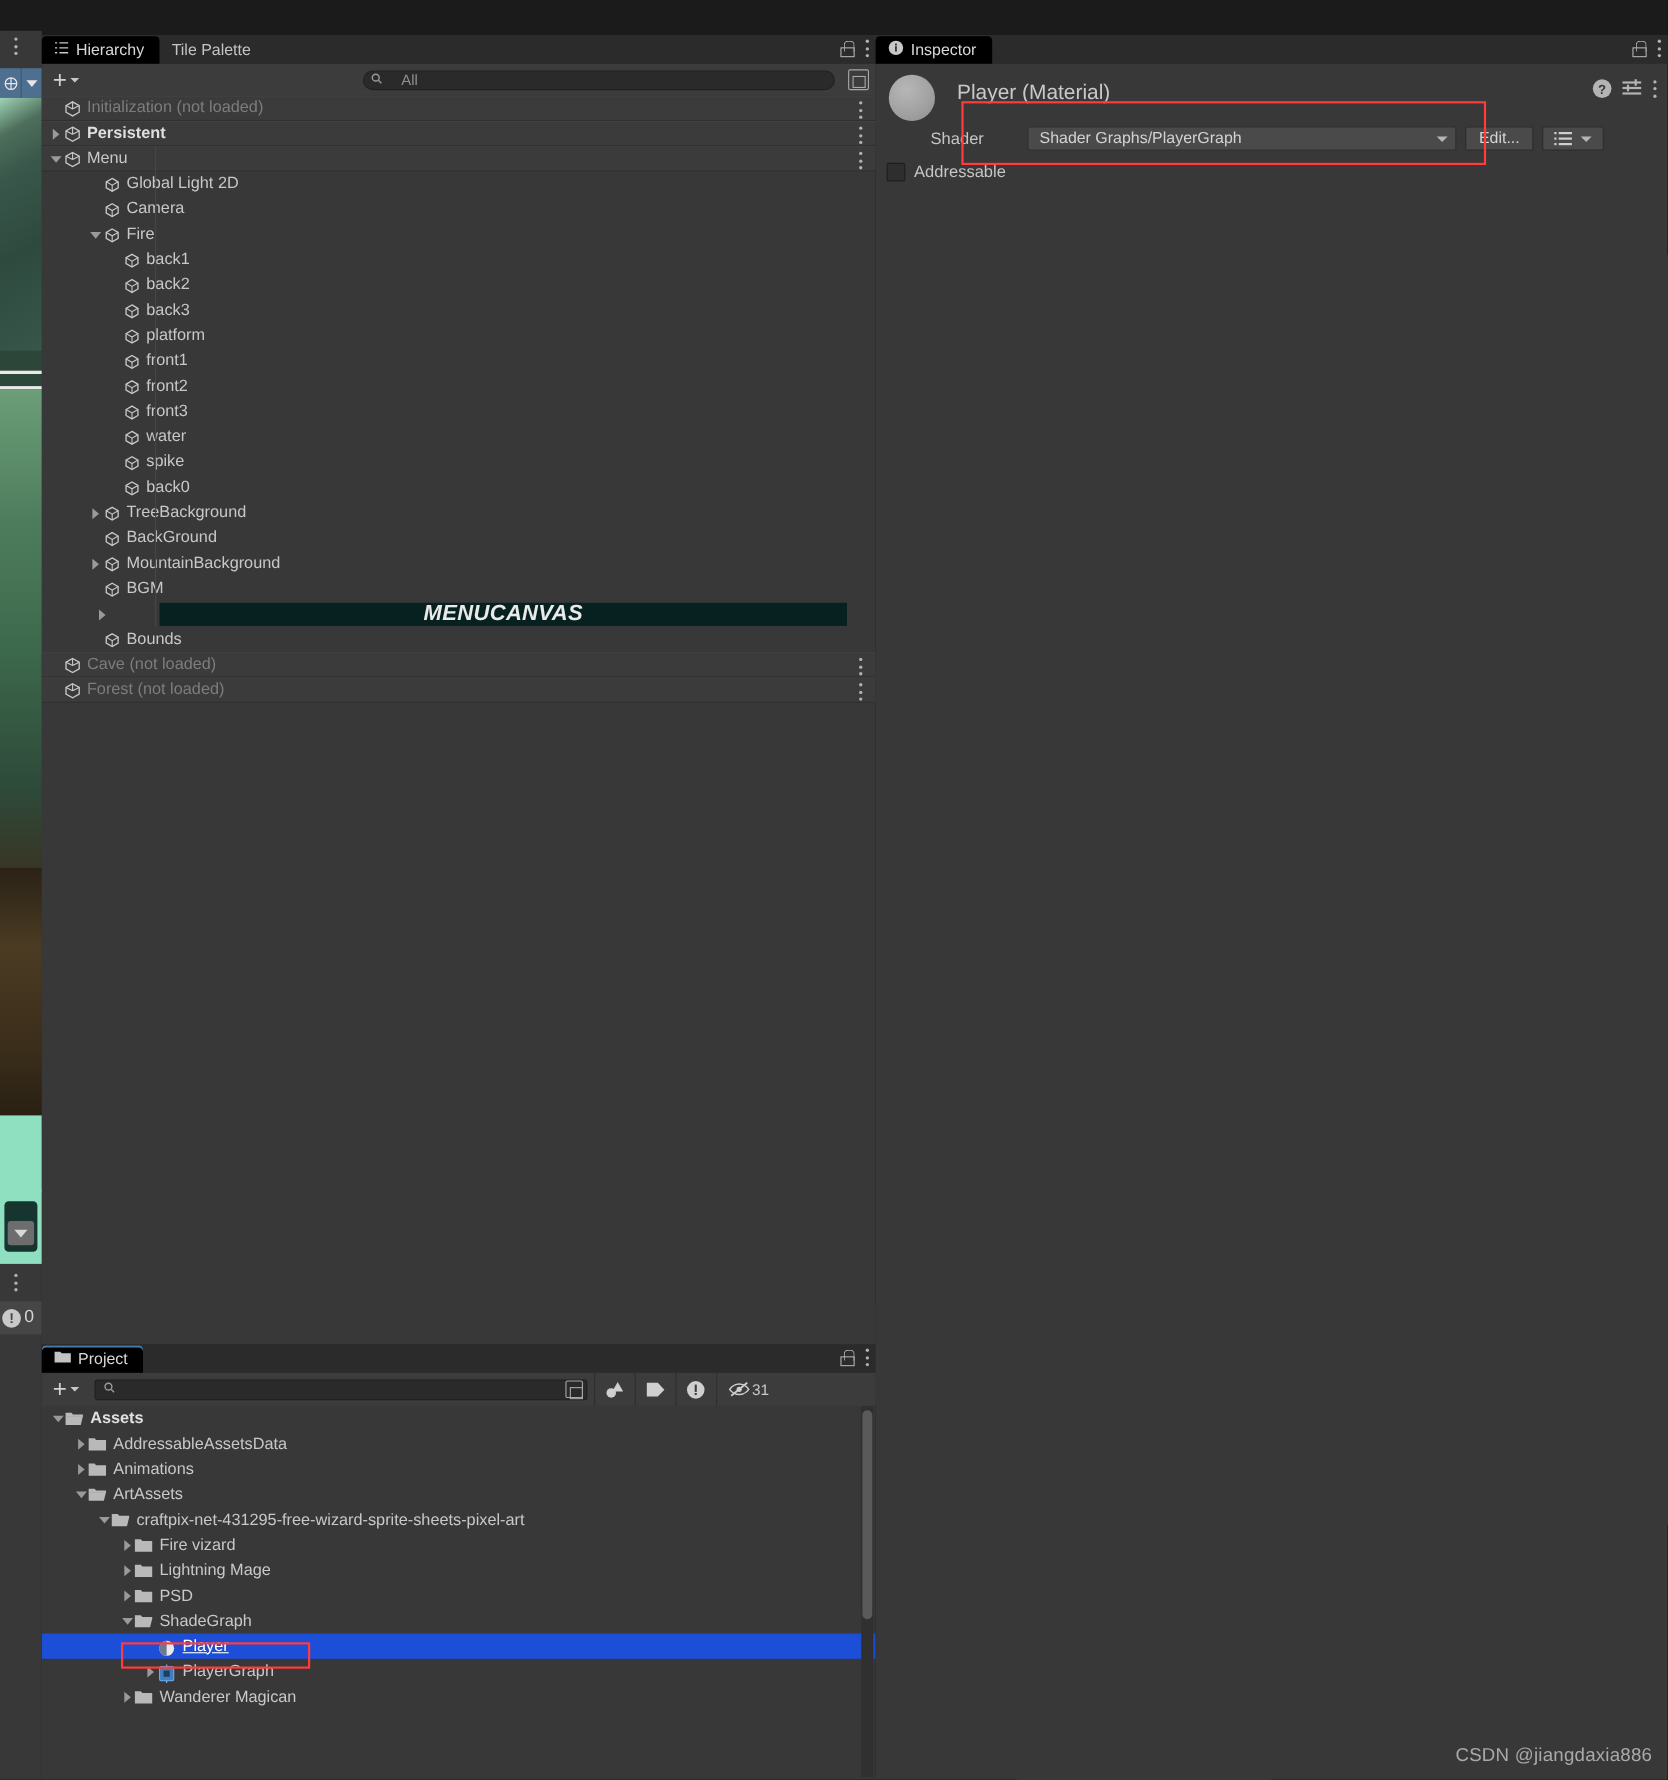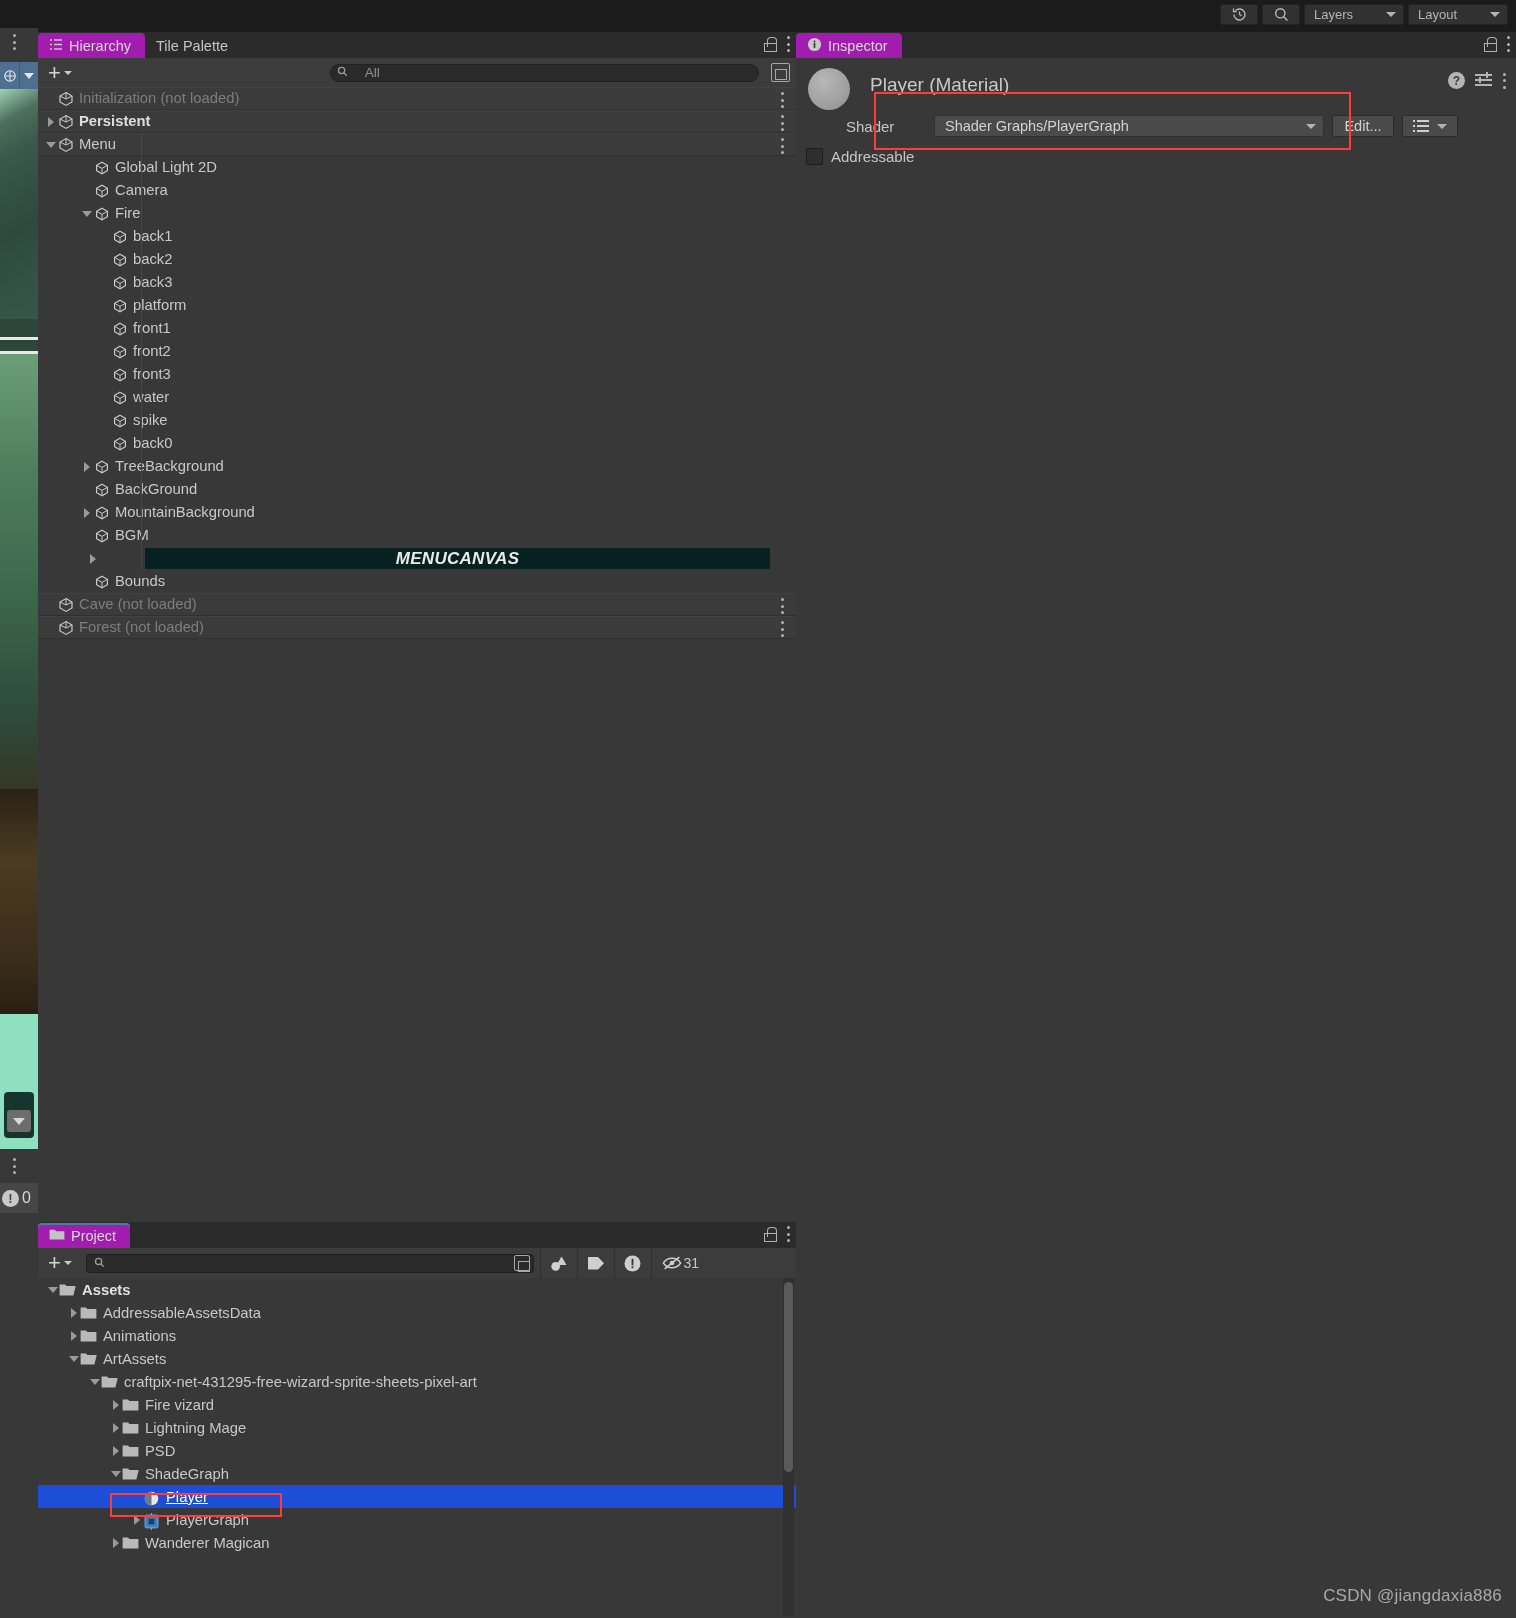--- a/index.html
+++ b/index.html
@@ -30,21 +30,21 @@
   
   .panel { position:absolute; background:#383838; }
   .tabbar {
     height:26px; background:#2b2b2b; display:flex; align-items:flex-end; position:relative;
   }
   .tab {
     height:25px; display:flex; align-items:center; gap:6px; padding:0 14px 0 11px;
     font-size:14.5px; color:#c4c4c4; background:transparent; border-radius:4px 4px 0 0;
     cursor:default; white-space:nowrap;
   }
-  .tab.active { background:#a21caf; color:#d8d8d8; }
+  .tab.active { background:#000000; color:#d8d8d8; }
   .tab.active.focused { box-shadow: inset 0 2px 0 0 #4b7ba8; }
   .tabbar-right { position:absolute; right:6px; top:4px; display:flex; align-items:center; gap:10px; }
   .lock-ico { width:13px;height:15px; position:relative; }
   .lock-ico::before{content:"";position:absolute;left:1px;bottom:0;width:11px;height:7px;border:1.6px solid #b0b0b0;}
   .lock-ico::after{content:"";position:absolute;left:4px;top:0;width:8px;height:9px;border:1.6px solid #b0b0b0;border-bottom:none;border-radius:4px 4px 0 0;}
   .kebab { width:4px;height:16px; display:flex;flex-direction:column;justify-content:space-between;align-items:center; }
   .kebab i{display:block;width:3px;height:3px;border-radius:50%;background:#b2b2b2;}
 
   
   #hierarchy { left:38px; top:32px; width:758px; height:1194px; background:#383838; }
@@ -81,21 +81,21 @@
   .uico { width:17px;height:17px;flex:none;margin-right:5px;display:flex;align-items:center;justify-content:center;}
   .uico svg{display:block;}
   .row .lbl { line-height:23px; }
   .canvasrow {
     height:23px; position:relative; display:flex; align-items:center; padding-left:6px;
   }
   .canvasbar {
     position:absolute; left:107px; right:26px; top:1px; bottom:1px;
     background:#06211f; display:flex; align-items:center; justify-content:center;
   }
-  .canvasbar span { color:#eaeaea; font-size:17px; font-style:italic; font-weight:bold; letter-spacing:.3px;}
+  .canvasbar span { color:#eaeaea; font-size:20px; font-style:italic; font-weight:bold; letter-spacing:.3px;}
   .vline { position:absolute; left:103px; top:0; bottom:0; width:1px; background:#484848; }
 
   
   #inspector { left:796px; top:32px; width:720px; height:1586px; background:#383838; }
   .insp-body { padding:0; }
   .insp-head { height:62px; display:flex; align-items:flex-start; padding:8px 10px 0 12px; position:relative; }
   .matball {
     width:42px;height:42px;border-radius:50%;
     background:radial-gradient(circle at 38% 32%, #b7b7b7 0%, #a2a2a2 55%, #8e8e8e 100%);
     flex:none; margin-top:2px;
@@ -179,43 +179,20 @@
               display:flex;align-items:center;justify-content:center; }
 
   .watermark { position:absolute; right:14px; bottom:12px; color:#a9a9a9; font-size:17px; letter-spacing:.2px; }
   .gap-fill { position:absolute; left:38px; top:1186px; width:758px; height:36px; background:#383838; }
 </style>
 </head>
 <body>
 
 <div class="root">
 
-  <div class="toolbar">
-    <div class="tbtn icon">
-      <svg width="17" height="17" viewBox="0 0 20 20" fill="none" stroke="#b8b8b8" stroke-width="1.6">
-        <path d="M3.5 10a6.5 6.5 0 1 0 1.9-4.6"></path>
-        <path d="M3 3v3.6h3.6"></path>
-        <path d="M10 6.4V10l2.6 1.6" stroke-width="1.4"></path>
-      </svg>
-    </div>
-    <div class="tbtn icon">
-      <svg width="17" height="17" viewBox="0 0 20 20" fill="none" stroke="#b8b8b8" stroke-width="1.7">
-        <circle cx="8.6" cy="8.6" r="5.4"></circle>
-          <path d="M12.6 12.6 17 17"></path>
-      </svg>
-    </div>
-    <div class="tbtn dd">
-      <span>Layers</span>
-      <span class="caret-d"></span>
-    </div>
-    <div class="tbtn dd">
-      <span>Layout</span>
-      <span class="caret-d"></span>
-    </div>
-  </div>
 
   <div id="leftstrip">
     <div class="ls-kebab kebab">
         <i></i>
         <i></i>
         <i></i>
       </div>
     <div class="ls-tool">
       <div class="a">
         <svg width="14" height="14" viewBox="0 0 16 16" fill="none" stroke="#e6e6e6" stroke-width="1.3">

